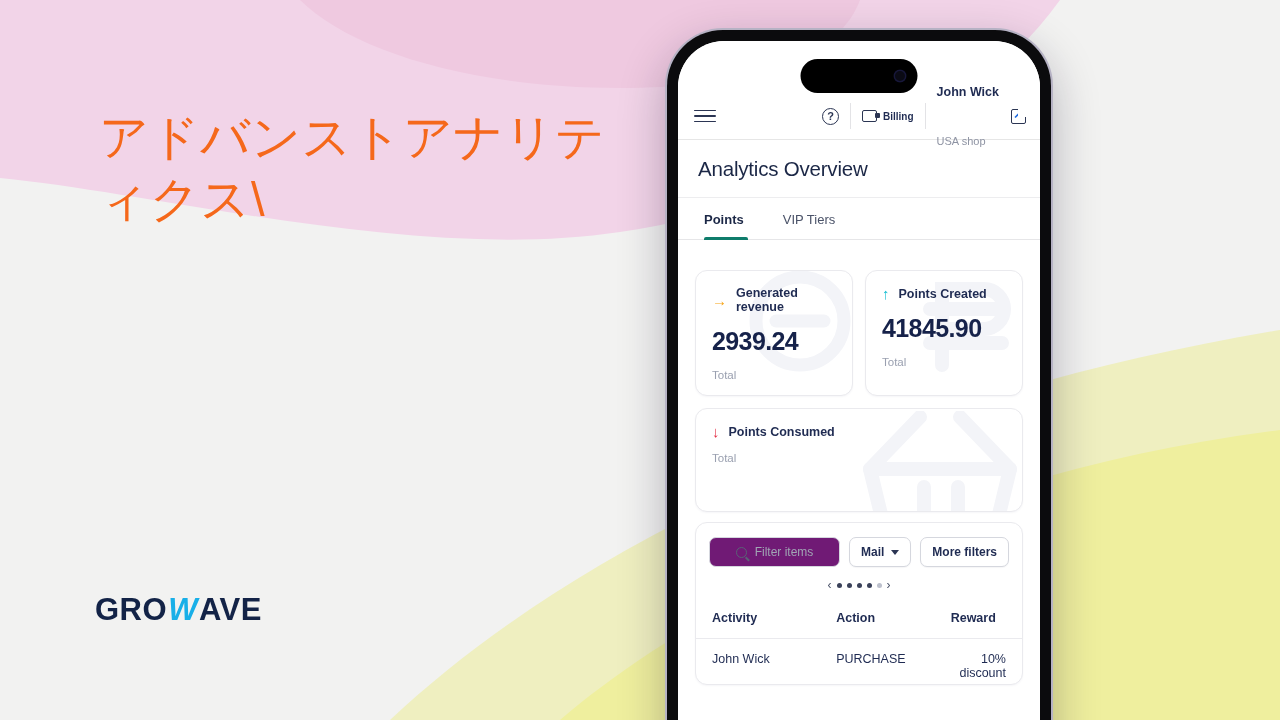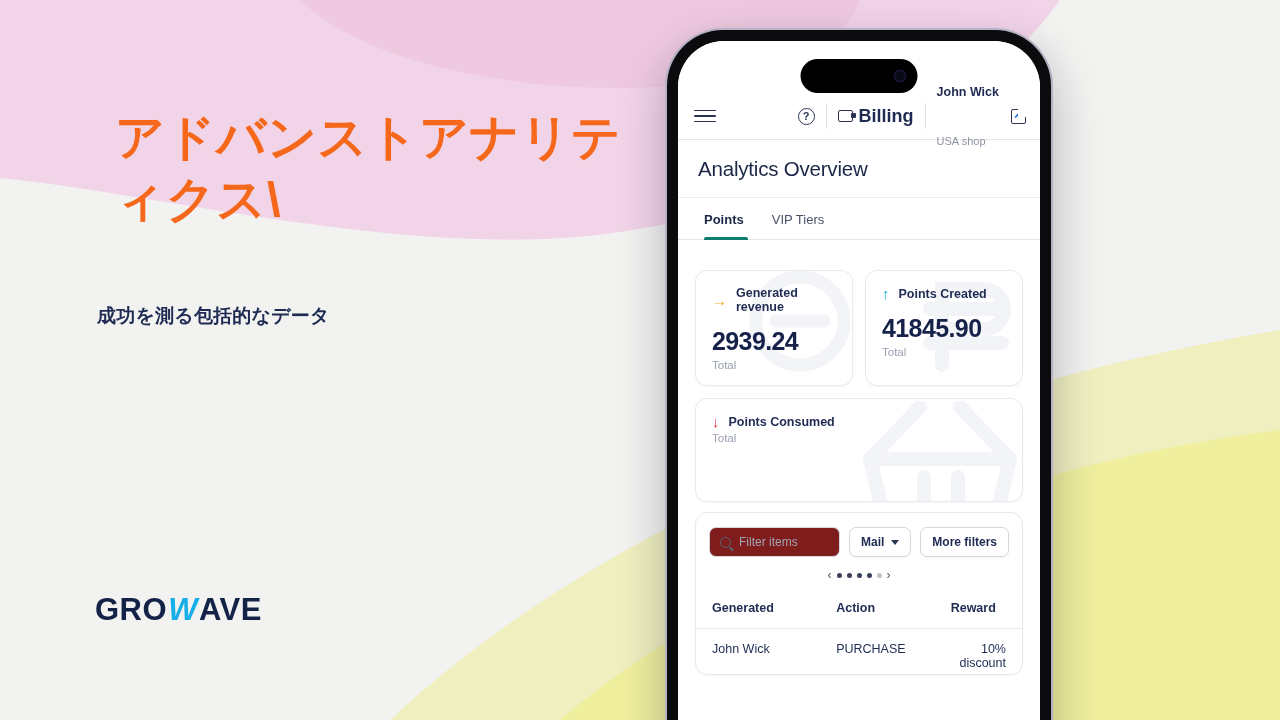--- a/index.html
+++ b/index.html
@@ -10,24 +10,24 @@
     position:relative;
   }
 
   
   #bg { position:absolute; inset:0; overflow:hidden; }
 
   
   #left { position:absolute; left:0; top:0; width:660px; height:720px; }
 
   #headline {
-    position:absolute; left:115px; top:106px;
+    position:absolute; left:99px; top:106px;
     width:540px;
     font-size:49px; line-height:1.27;
-    font-weight:700;
+    font-weight:400;
     color:#F5681B;
     letter-spacing:0.5px;
   }
   #subhead {
     position:absolute; left:97px; top:303px;
     font-size:19px; font-weight:700;
     color:#1F2B52; letter-spacing:0.2px;
   }
   #logo {
     position:absolute; left:95px; top:594px;
@@ -91,21 +91,21 @@
   .divider-v { width:1px; height:26px; background:#E3E3E6; margin:0 11px; }
   .billing { display:flex; align-items:center; gap:6px; cursor:pointer; }
   .billing-ico {
     width:15px; height:12px; border:1.6px solid #2B3553; border-radius:2px;
     position:relative;
   }
   .billing-ico:after {
     content:""; position:absolute; right:-4px; top:2px;
     width:5px; height:5px; background:#2B3553; border-radius:1px;
   }
-  .billing-label { font-size:18px; color:#1F2B52; font-weight:600; }
+  .billing-label { font-size:10px; color:#1F2B52; font-weight:600; }
   .user { line-height:1.15; }
   .user .name { font-size:12.5px; font-weight:700; color:#1F2B52; }
   .user .shop { font-size:11px; color:#8E93A3;margin-top:36px; }
   .ext-ico {
     width:15px; height:15px; border:1.7px solid #2B3553; border-radius:2px;
     position:relative; margin-left:12px; cursor:pointer;
   }
   .ext-ico:before {
     content:"↗"; position:absolute; left:1px; top:-4px;
     font-size:13px; color:#1B69E0; font-weight:700;
@@ -115,21 +115,21 @@
     width:8px; height:8px; background:#fff;
   }
 
   
   #page-title-bar {
     padding:17px 20px 16px; border-bottom:1px solid #EDEDEF;
   }
   #page-title { font-size:20.5px; font-weight:400; color:#1B2746; letter-spacing:-.2px; }
 
   
-  #tabs { display:flex; gap:0; padding:0 20px; border-bottom:1px solid #E6E6E8; background:#fff; }
+  #tabs { display:flex; gap:11px; padding:0 20px; border-bottom:1px solid #E6E6E8; background:#fff; }
   .tab {
     font-size:13px; color:#4A5268; padding:14px 14px 12px;
     cursor:pointer; position:relative; white-space:nowrap;
   }
   .tab:first-child { padding-left:6px; }
   .tab.active { color:#1B2746; font-weight:600; }
   .tab.active:after {
     content:""; position:absolute; left:6px; right:10px; bottom:-1px;
     height:3px; background:#0E7C6B; border-radius:2px 2px 0 0;
   }
@@ -168,33 +168,33 @@
   }
   .card.wide { flex-basis:100%; min-height:104px; }
   .card-head { display:flex; align-items:center; gap:9px; position:relative; z-index:2; }
   .arrow { font-size:15px; font-weight:700; line-height:1; }
   .card-title { font-size:12.5px; font-weight:600; color:#1F2B52; }
   .card-value {
     font-size:25px; font-weight:700; color:#16224A;
     margin-top:13px; letter-spacing:-.6px; position:relative; z-index:2;
   }
   .card.wide .card-value { font-size:27px; }
-  .card-sub { font-size:11.5px; color:#9AA0B0; margin-top:3px; position:relative; z-index:2; }
+  .card-sub { font-size:11.5px; color:#9AA0B0; margin-top:13px; position:relative; z-index:2; }
   .wmark { position:absolute; right:-14px; top:-6px; opacity:1; z-index:1; pointer-events:none; }
 
   
   #activity-title { margin-top:18px; font-size:13px; font-weight:600; color:#1F2B52; }
   #activity-card {
     margin-top:10px; background:#fff; border:1px solid #EAEAEE; border-radius:12px;
     box-shadow:0 1px 2px rgba(25,30,70,.04); overflow:hidden;
   }
   #filters { display:flex; gap:9px; padding:14px 13px 0; }
   .search-box {
     flex:1; display:flex; align-items:center; gap:8px;
-    border:1px solid #D5D7DE; border-radius:7px; padding:7px 10px; background:#7f1d1d;
+    border:1px solid #D5D7DE; border-radius:7px; padding:7px 10px; background:#701a75;justify-content:center;
   }
   .search-ico {
     width:11px; height:11px; border:1.7px solid #5A6176; border-radius:50%;
     position:relative; flex:none;
   }
   .search-ico:after {
     content:""; position:absolute; right:-4px; bottom:-3px;
     width:5px; height:1.7px; background:#5A6176; transform:rotate(45deg);
   }
   .search-box .ph { font-size:12px; color:#A0A5B4; }
@@ -229,21 +229,20 @@
   <svg width="1280" height="720" viewBox="0 0 1280 720">
     <path d="M0,0 H1060 C980,110 830,200 620,232 C420,262 170,195 0,178 Z" fill="#F2D4E8"></path>
     <path d="M300,0 H860 C840,55 760,88 620,88 C470,88 350,50 300,0 Z" fill="#EFC9E0"></path>
     <path d="M1280,330 V720 H390 C560,560 860,400 1280,330 Z" fill="#EFEFC0"></path>
     <path d="M1280,430 V720 H560 C700,600 960,470 1280,430 Z" fill="#EFEF9E"></path>
   </svg>
 </div>
 
 <div id="left">
   <div id="headline">アドバンストアナリティクス\</div>
-  <div id="subhead">成功を測る包括的なデータ</div>
 
   <div id="logo">
     <span>GRO</span>
       <span class="w">W</span>
       <span>AVE</span>
   </div>
 </div>
 
 <div id="phone">
   <div id="phone-inner">
@@ -361,21 +360,21 @@
             <span class="dot"></span>
             <span class="dot"></span>
             <span class="dot"></span>
             <span class="dot dim"></span>
             <span class="chev">›</span>
           </div>
 
           <table>
             <thead>
               <tr>
-                <th class="c1">Generated</th>
+                <th class="c1">Activity</th>
                 <th class="c2">Action</th>
                 <th class="c3">Reward</th>
               </tr>
             </thead>
             <tbody>
               <tr>
                 <td class="c1">
                   <span>John Wick</span>
                   
                 </td>

